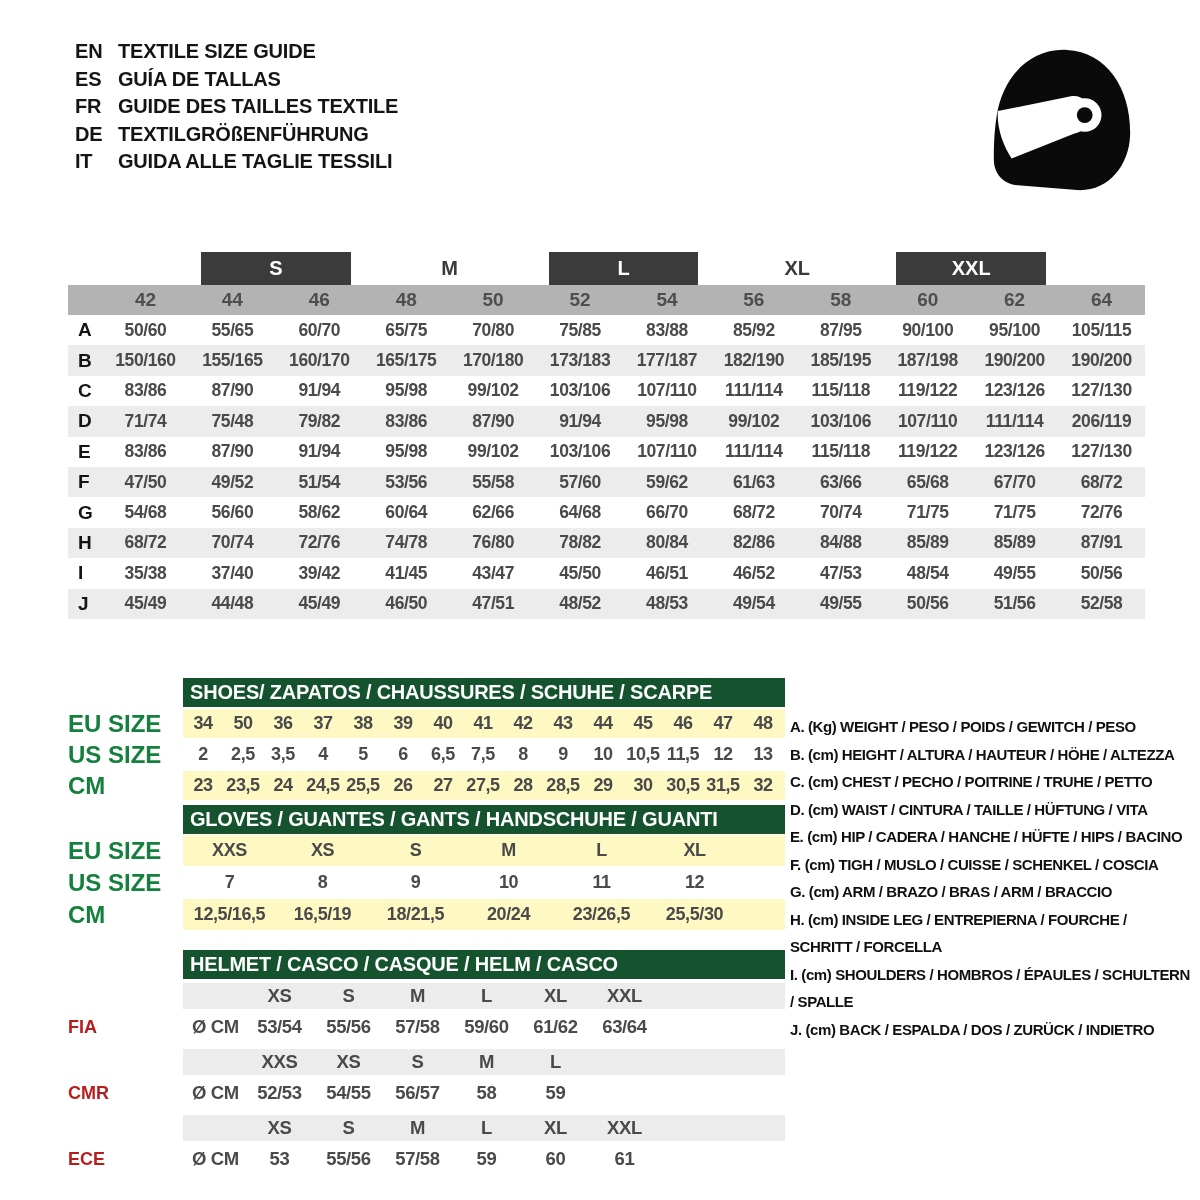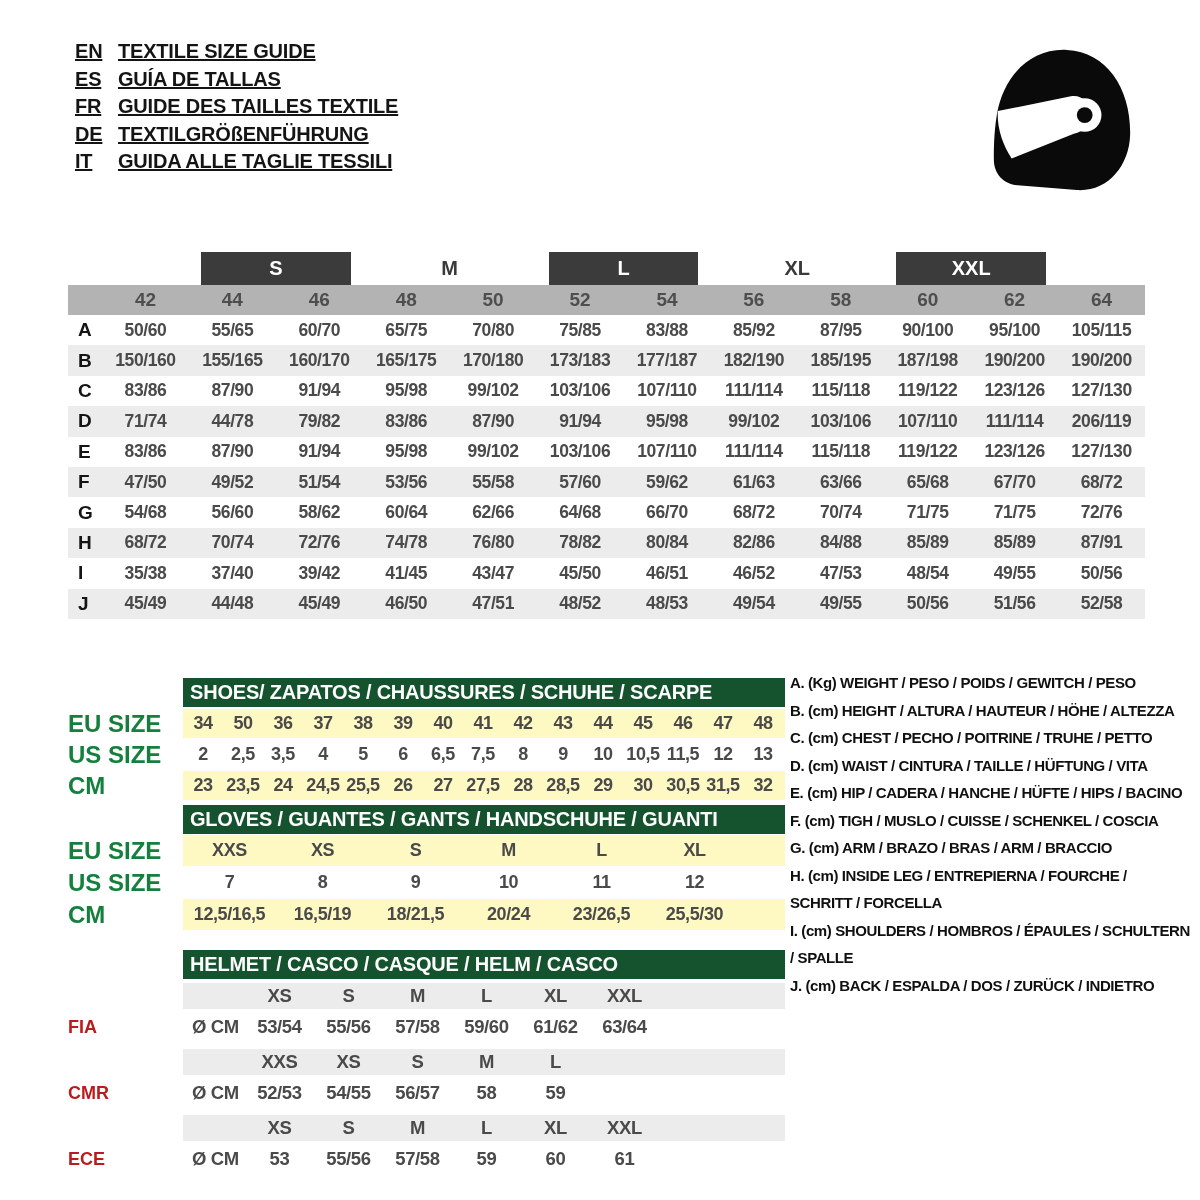--- a/index.html
+++ b/index.html
@@ -5,21 +5,21 @@
   * { margin:0; padding:0; box-sizing:border-box; }
   html,body { width:1200px; height:1200px; }
   body {
     position:relative; background:#fff; overflow:hidden;
     font-family:"Liberation Sans", sans-serif; font-weight:bold; color:#141414;
   }
   .abs { position:absolute; }
 
   
   #lang-list { left:75px; top:38px; font-size:20px; line-height:27.5px; letter-spacing:-0.2px; }
-  .lang-row { display:flex;text-decoration:underline; }
+  .lang-row { display:flex; }
   .lang-code { width:43px; flex:0 0 43px; }
 
   
   #helmet-logo { left:982px; top:40px; width:158px; height:158px; }
 
   
   #size-table { left:68px; top:252px; width:1077px; }
   .grid13 { display:grid; grid-template-columns:34px repeat(12,1fr); }
   .group-row { height:33px; }
   .group-cell { display:flex; align-items:center; justify-content:center; font-size:20px; }
@@ -55,21 +55,21 @@
   .hstd-head { display:flex; height:26px; margin-top:4px; }
   .hstd-head .lbl { width:115px; flex:0 0 115px; }
   .hcols { flex:1; display:grid; grid-template-columns:62px repeat(6,69px) 1fr; color:#4a4a4a; }
   .hstd-head .hcols { background:#ececec; }
   .hstd-row { display:flex; height:36px; }
   .hstd-row .lbl { width:115px; flex:0 0 115px; display:flex; align-items:center; font-size:18px; color:#b91c1c; }
   .hcols .vcell { font-size:18.5px; }
   .unit-cell { display:flex; align-items:center; padding-left:9px; font-size:18.5px; letter-spacing:-0.4px; }
 
   
-  #legend { left:790px; top:669px; width:402px; font-size:15px; line-height:27.5px; letter-spacing:-0.4px; color:#101010; }
+  #legend { left:790px; top:713px; width:402px; font-size:15px; line-height:27.5px; letter-spacing:-0.4px; color:#101010; }
 </style>
 </head>
 <body>
 
 <div id="lang-list" class="abs">
     <div class="lang-row">
       <div class="lang-code">EN</div>
       <div class="lang-label">TEXTILE SIZE GUIDE</div>
     </div>
     <div class="lang-row">
@@ -164,21 +164,21 @@
         <div class="vcell">107/110</div>
         <div class="vcell">111/114</div>
         <div class="vcell">115/118</div>
         <div class="vcell">119/122</div>
         <div class="vcell">123/126</div>
         <div class="vcell">127/130</div>
       </div>
       <div class="grid13 data-row stripe">
         <div class="row-letter">D</div>
         <div class="vcell">71/74</div>
-        <div class="vcell">44/78</div>
+        <div class="vcell">75/48</div>
         <div class="vcell">79/82</div>
         <div class="vcell">83/86</div>
         <div class="vcell">87/90</div>
         <div class="vcell">91/94</div>
         <div class="vcell">95/98</div>
         <div class="vcell">99/102</div>
         <div class="vcell">103/106</div>
         <div class="vcell">107/110</div>
         <div class="vcell">111/114</div>
         <div class="vcell">206/119</div>

